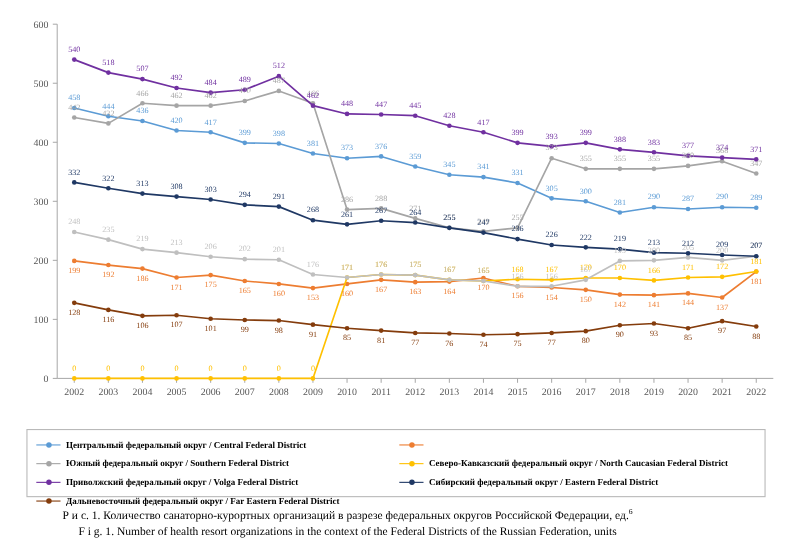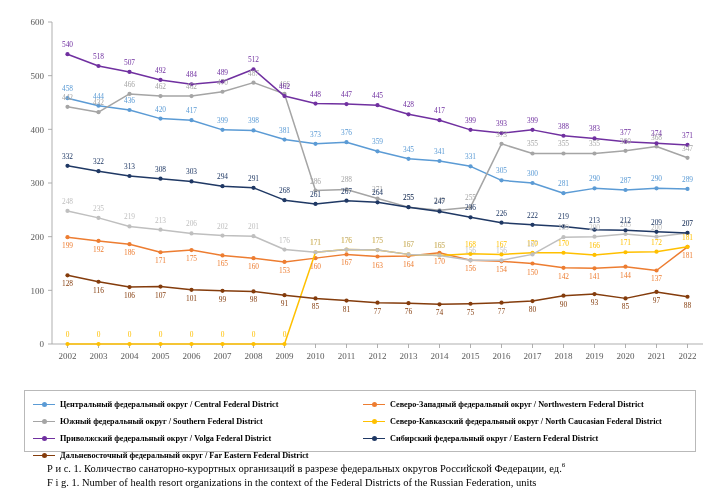--- a/index.html
+++ b/index.html
@@ -70,24 +70,24 @@
     border-radius: 50%;
     left: 8.5px; top: -3.3px;
     background: currentColor;
   }
   .legend-label { color: #000; }
   .caption {
     position: absolute;
     left: 0;
     top: 458px;
     width: 632px;
+    text-align: center;
     font-size: 10.5px;
     line-height: 14px;
     font-family: "Liberation Serif", serif;
-    padding-left: 47px;
   }
   .caption sup { font-size: 7px; }
   .tick-label {
     font-size: 9px;
     fill: #595959;
     font-family: "Liberation Serif", serif;
   }
   .pt-label {
     font-size: 7.4px;
     font-family: "Liberation Serif", serif;
@@ -544,21 +544,20 @@
   </div>
 
   <div class="legend">
     <div class="legend-grid" id="legend-grid">
         <div class="legend-item">
           <span class="legend-swatch" style="border-top-color: rgb(91, 155, 213); color: rgb(91, 155, 213);"></span>
           <span class="legend-label">Центральный федеральный округ / Central Federal District</span>
         </div>
         <div class="legend-item">
           <span class="legend-swatch" style="border-top-color: rgb(237, 125, 49); color: rgb(237, 125, 49);"></span>
-          <span class="legend-label">Северо-Западный федеральный округ / Northwestern Federal District</span>
         </div>
         <div class="legend-item">
           <span class="legend-swatch" style="border-top-color: rgb(165, 165, 165); color: rgb(165, 165, 165);"></span>
           <span class="legend-label">Южный федеральный округ / Southern Federal District</span>
         </div>
         <div class="legend-item">
           <span class="legend-swatch" style="border-top-color: rgb(255, 192, 0); color: rgb(255, 192, 0);"></span>
           <span class="legend-label">Северо-Кавказский федеральный округ / North Caucasian Federal District</span>
         </div>
         <div class="legend-item">

